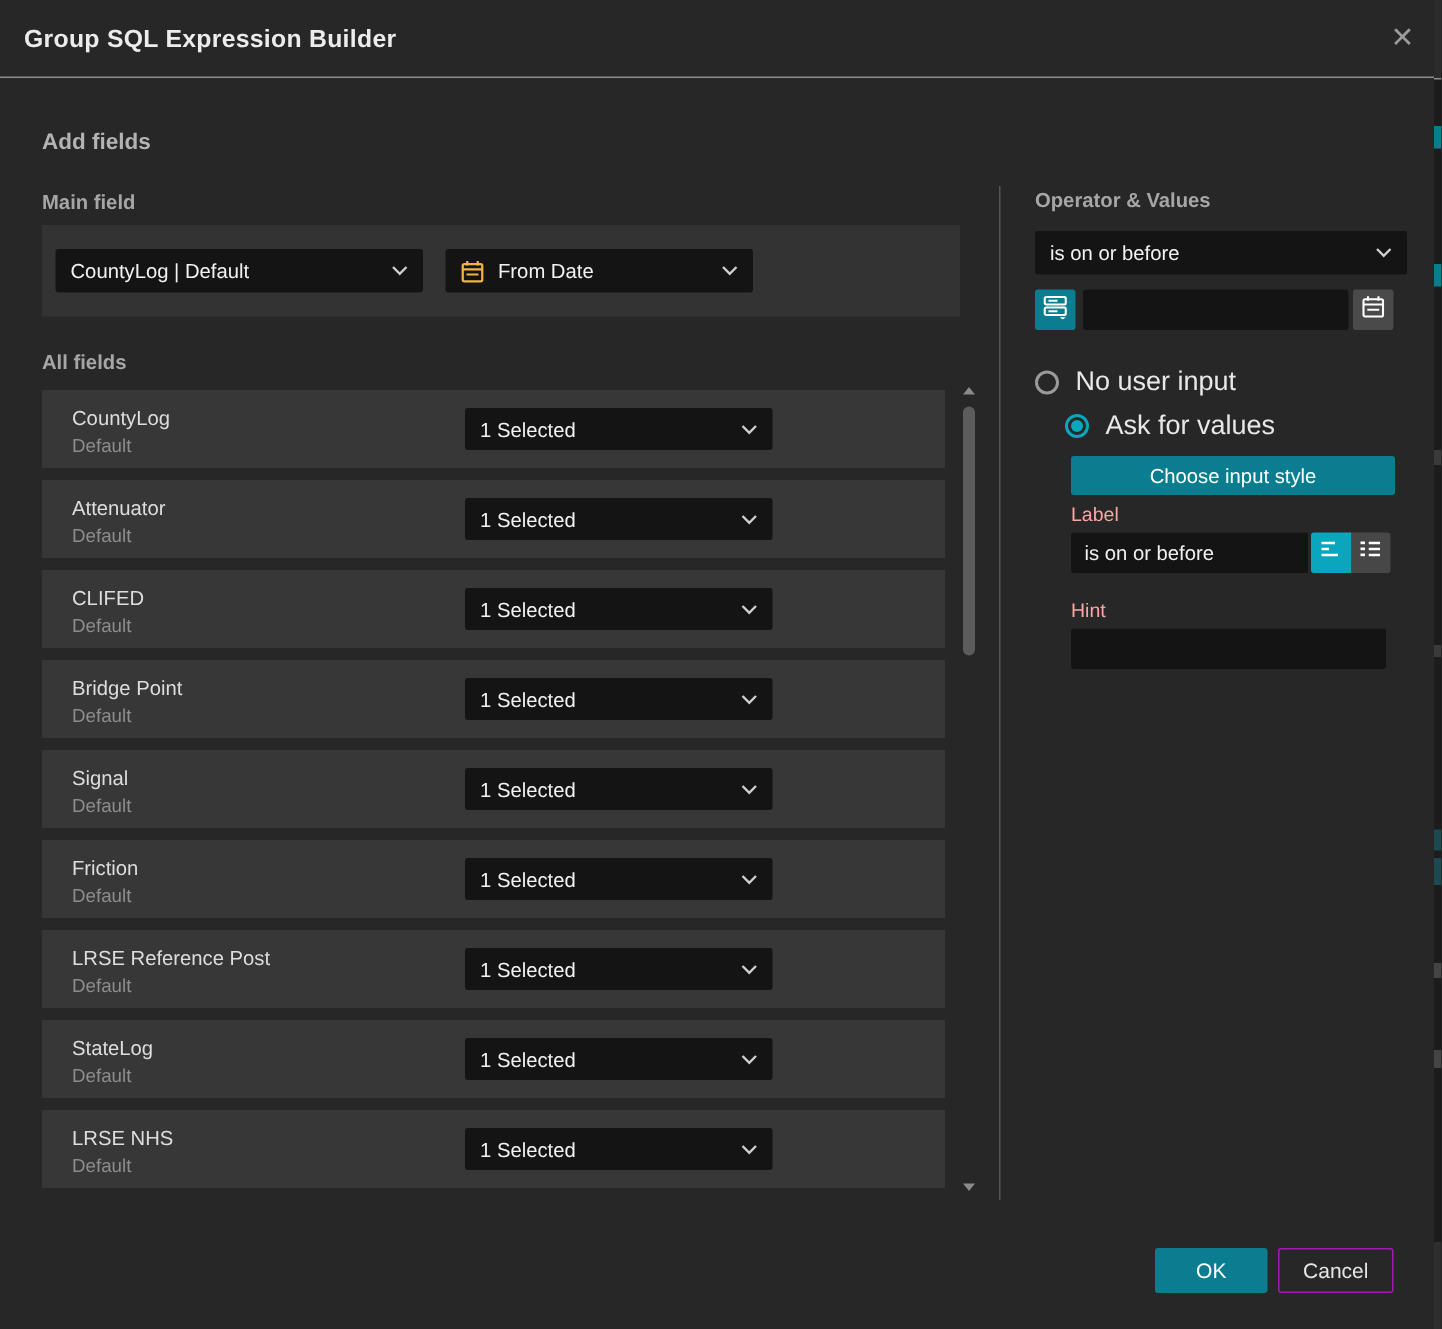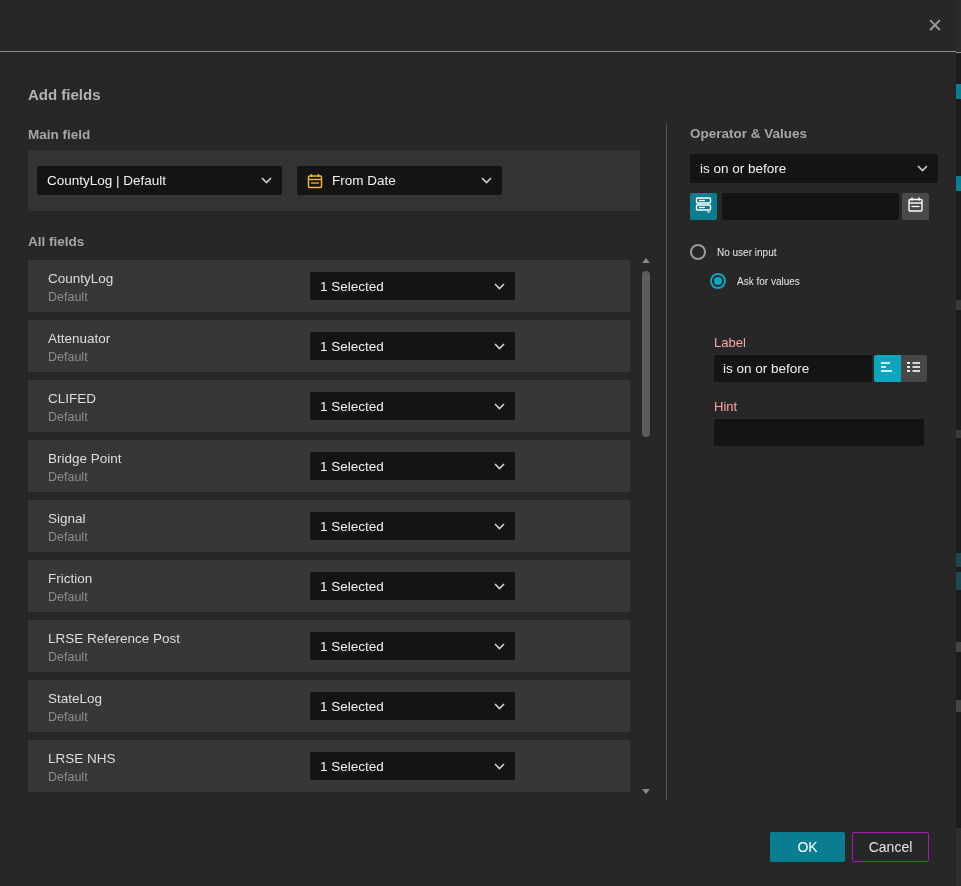--- a/index.html
+++ b/index.html
@@ -48,21 +48,21 @@
   .sq-btn { position:absolute; width:27px; height:27px; border-radius:2px; display:flex; align-items:center; justify-content:center; cursor:pointer; }
   .btn-stack { left:690px; top:193px; background:#0a7e90; }
   .value-input { position:absolute; left:722px; top:193px; width:177px; height:27px; background:#141414; border:none; border-radius:2px; color:#f0f0f0; font-size:13.5px; padding:0 8px; font-family:"Liberation Sans", sans-serif; }
   .btn-cal { left:902px; top:193px; background:#4a4a4a; }
 
   .radio-row { position:absolute; left:690px; display:flex; align-items:center; cursor:pointer; }
   .radio-1 { top:244px; } .radio-2 { top:273px;margin-left:20px; }
   .radio-circle { width:16px; height:16px; border-radius:50%; border:2px solid #9a9a9a; background:transparent; flex:0 0 auto; }
   .radio-row.selected .radio-circle { border-color:#0aa6bd; position:relative; }
   .radio-row.selected .radio-circle::after { content:""; position:absolute; left:2px; top:2px; width:8px; height:8px; border-radius:50%; background:#0aa6bd; }
-  .radio-label { margin-left:11px; color:#e8e8e8; font-size:10px; }
+  .radio-label { margin-left:11px; color:#e8e8e8; font-size:18px; }
 
   .choose-btn { position:absolute; left:714px; top:304px; width:216px; height:26px; background:#0a7e90; color:#fff; font-size:13.5px; border:none; border-radius:2px; cursor:pointer; font-family:"Liberation Sans", sans-serif; }
   .caption { position:absolute; font-size:13px; color:#fca5a5; }
   .cap-label { left:714px; top:335px; }
   .cap-hint { left:714px; top:399px; }
   .label-input { position:absolute; left:714px; top:355px; width:158px; height:27px; background:#141414; border:none; border-radius:2px 0 0 2px; color:#f0f0f0; font-size:13.5px; padding:0 9px; font-family:"Liberation Sans", sans-serif; }
   .toggle-align { left:874px; top:355px; background:#0aa6bd; border-radius:2px 0 0 2px; }
   .toggle-list { left:901px; top:355px; width:26px; background:#474747; border-radius:0 2px 2px 0; }
   .hint-input { position:absolute; left:714px; top:419px; width:210px; height:27px; background:#141414; border:none; border-radius:2px; color:#f0f0f0; font-size:13.5px; padding:0 9px; font-family:"Liberation Sans", sans-serif; }
 
@@ -73,20 +73,21 @@
   
   .edge-strip { position:absolute; left:956px; top:0; width:5px; height:886px; background:#1c1c1c; }
   .edge-strip .seg { position:absolute; left:0; width:5px; }
 </style>
 </head>
 <body>
 
 <div class="dialog">
 
   <div class="titlebar">
+    <span class="title">Group SQL Expression Builder</span>
     <span class="close-btn">✕</span>
   </div>
 
   <div class="section-heading h-add">Add fields</div>
 
   <div class="section-heading h-sub" style="left:28px; top:127px;">Main field</div>
 
   <div class="main-container">
     <div class="dd dd-layer">
       <span>CountyLog | Default</span>
@@ -273,20 +274,21 @@
 
   <div class="radio-row radio-1">
     <span class="radio-circle"></span>
     <span class="radio-label">No user input</span>
   </div>
   <div class="radio-row radio-2 selected">
     <span class="radio-circle"></span>
     <span class="radio-label">Ask for values</span>
   </div>
 
+  <button class="choose-btn">Choose input style</button>
 
   <div class="caption cap-label">Label</div>
   <input class="label-input" type="text" value="is on or before" style="">
   <div class="sq-btn toggle-align">
     <span>
       <svg width="16" height="14" viewBox="0 0 16 14">
           <line x1="1" y1="3" x2="10" y2="3" stroke="#ffffff" stroke-width="1.6"></line>
           <line x1="1" y1="7" x2="6" y2="7" stroke="#ffffff" stroke-width="1.6"></line>
           <line x1="1" y1="11" x2="12" y2="11" stroke="#ffffff" stroke-width="1.6"></line>
         </svg>

